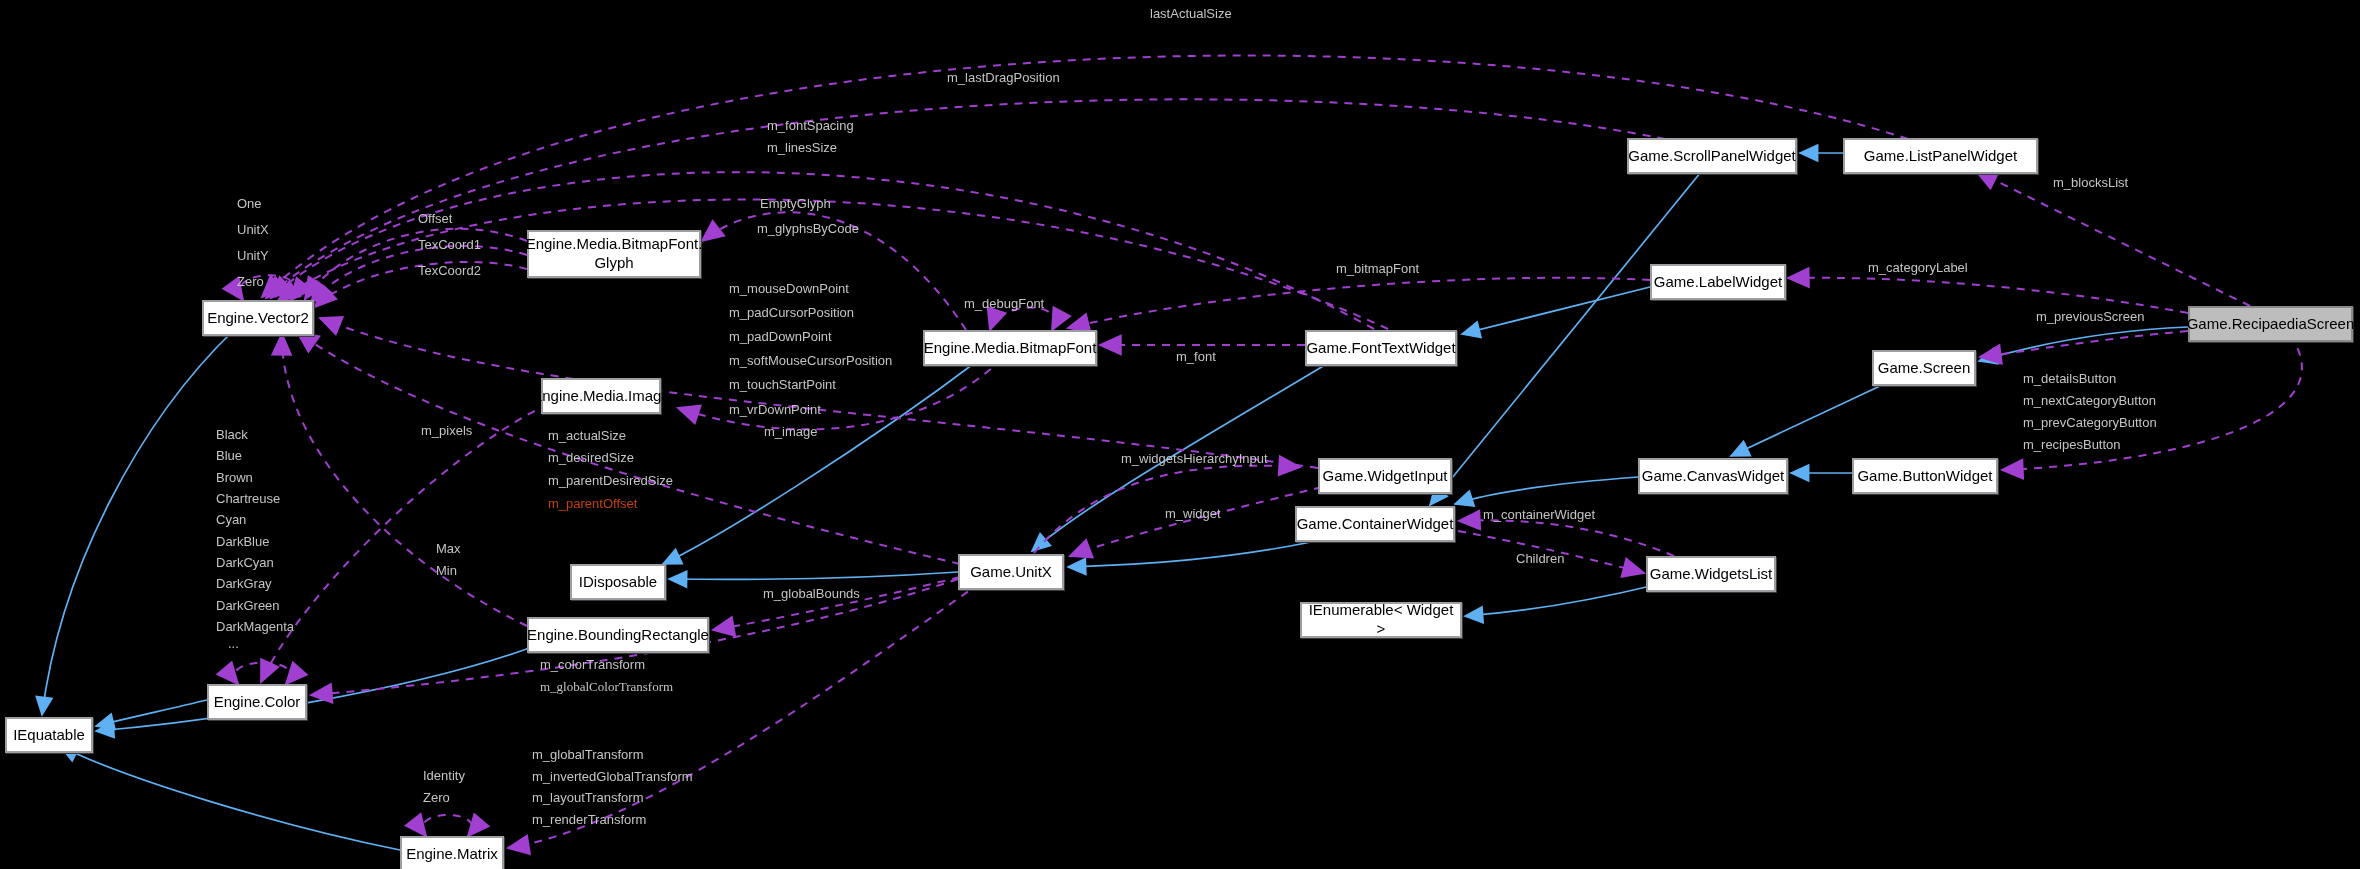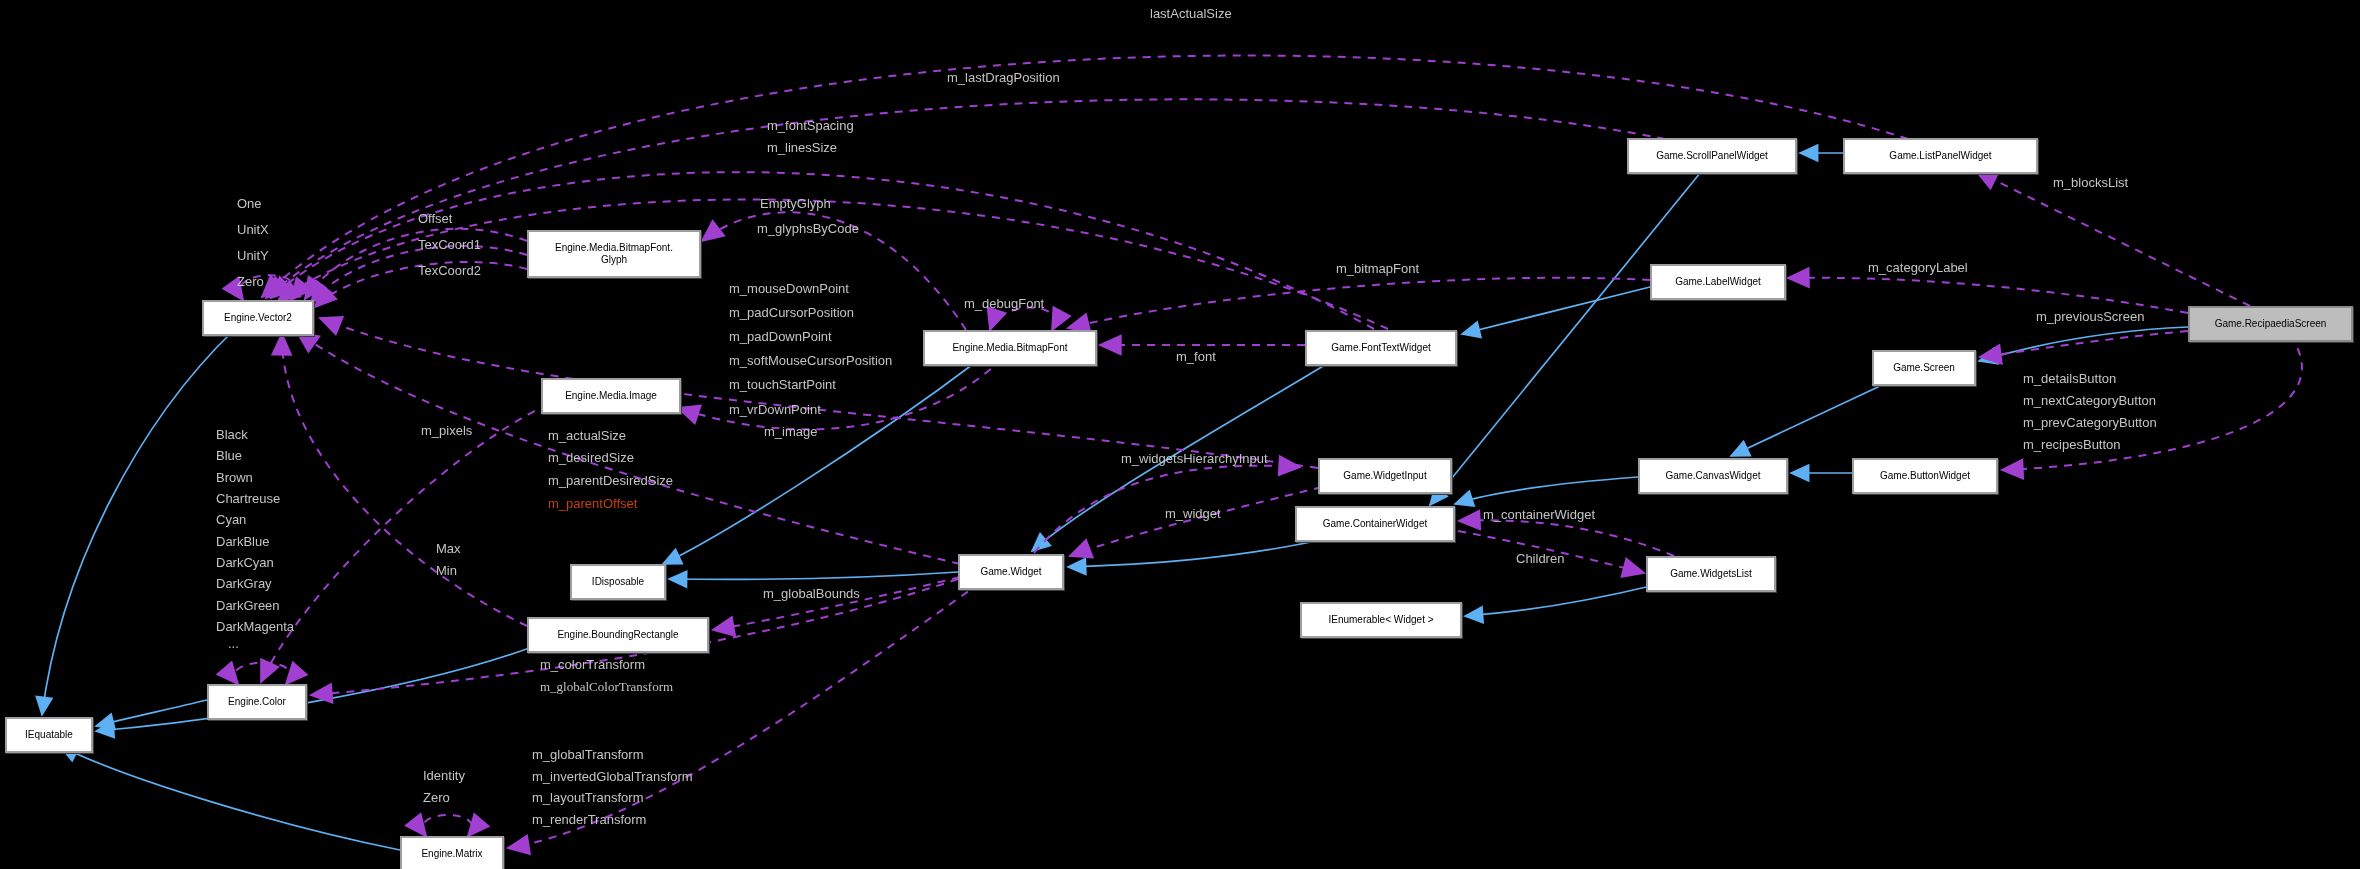--- a/index.html
+++ b/index.html
@@ -12,21 +12,21 @@
   }
   #edges{position:absolute;left:0;top:0;width:2360px;height:869px;}
   .node{
     position:absolute;
     box-sizing:border-box;
     display:flex;align-items:center;justify-content:center;
     text-align:center;
     background:#fff;
     border:2px solid #9c9ea1;
     color:#000;
-    font-size:10px;
+    font-size:15px;
     line-height:1.25;
     white-space:pre-line;
     padding:16px 3px;
     box-shadow:1px 1px 0 #3c3c3c;
   }
   .node.highlight{background:#bdbdbd;border-color:#8a8a8a;}
   .edge-label{
     position:absolute;
     color:#c4c4c4;
     font-size:13px;
@@ -91,35 +91,35 @@
       <path d="M980,583 C815,700 635,828 508,848" fill="none" stroke="#a03fd0" stroke-width="2" stroke-dasharray="8,7" marker-end="url(#mk-usage)"></path>
       <path d="M1002,359 C920,437 790,445 678,408" fill="none" stroke="#a03fd0" stroke-width="2" stroke-dasharray="8,7" marker-end="url(#mk-usage)"></path>
       <path d="M548,404 C438,458 300,597 261,682" fill="none" stroke="#a03fd0" stroke-width="2" stroke-dasharray="8,7" marker-end="url(#mk-usage)"></path>
       <path d="M238,684 C214,656 312,655 286,684" fill="none" stroke="#a03fd0" stroke-width="2" stroke-dasharray="8,7" marker-end="url(#mk-usage)" marker-start="url(#mk-usage)"></path>
       <path d="M426,836 C404,808 492,808 468,836" fill="none" stroke="#a03fd0" stroke-width="2" stroke-dasharray="8,7" marker-end="url(#mk-usage)" marker-start="url(#mk-usage)"></path>
     </svg>
   <div id="nodes">
       <div class="node" style="left: 202px; top: 300px; width: 112px; height: 29px; background: rgb(255, 255, 255); color: rgb(0, 0, 0);">Engine.Vector2</div>
       <div class="node" style="left: 527px; top: 230px; width: 174px; height: 48px; background: rgb(255, 255, 255); color: rgb(0, 0, 0);">Engine.Media.BitmapFont.
 Glyph</div>
-      <div class="node" style="left: 541px; top: 378px; width: 140px; height: 29px; background: rgb(255, 255, 255); color: rgb(0, 0, 0);">Engine.Media.Image</div>
+      <div class="node" style="left: 541px; top: 378px; width: 120px; height: 29px; background: rgb(255, 255, 255); color: rgb(0, 0, 0);">Engine.Media.Image</div>
       <div class="node" style="left: 923px; top: 330px; width: 174px; height: 29px; background: rgb(255, 255, 255); color: rgb(0, 0, 0);">Engine.Media.BitmapFont</div>
       <div class="node" style="left: 1305px; top: 330px; width: 152px; height: 29px; background: rgb(255, 255, 255); color: rgb(0, 0, 0);">Game.FontTextWidget</div>
       <div class="node" style="left: 1627px; top: 138px; width: 170px; height: 29px; background: rgb(255, 255, 255); color: rgb(0, 0, 0);">Game.ScrollPanelWidget</div>
       <div class="node" style="left: 1843px; top: 138px; width: 195px; height: 29px; background: rgb(255, 255, 255); color: rgb(0, 0, 0);">Game.ListPanelWidget</div>
       <div class="node" style="left: 1650px; top: 264px; width: 136px; height: 29px; background: rgb(255, 255, 255); color: rgb(0, 0, 0);">Game.LabelWidget</div>
       <div class="node highlight" style="left: 2188px; top: 306px; width: 165px; height: 29px; background: rgb(189, 189, 189); color: rgb(0, 0, 0);">Game.RecipaediaScreen</div>
       <div class="node" style="left: 1872px; top: 350px; width: 104px; height: 29px; background: rgb(255, 255, 255); color: rgb(0, 0, 0);">Game.Screen</div>
       <div class="node" style="left: 1638px; top: 458px; width: 150px; height: 29px; background: rgb(255, 255, 255); color: rgb(0, 0, 0);">Game.CanvasWidget</div>
       <div class="node" style="left: 1852px; top: 458px; width: 146px; height: 29px; background: rgb(255, 255, 255); color: rgb(0, 0, 0);">Game.ButtonWidget</div>
       <div class="node" style="left: 1318px; top: 458px; width: 134px; height: 29px; background: rgb(255, 255, 255); color: rgb(0, 0, 0);">Game.WidgetInput</div>
       <div class="node" style="left: 1295px; top: 506px; width: 160px; height: 29px; background: rgb(255, 255, 255); color: rgb(0, 0, 0);">Game.ContainerWidget</div>
       <div class="node" style="left: 1646px; top: 556px; width: 130px; height: 29px; background: rgb(255, 255, 255); color: rgb(0, 0, 0);">Game.WidgetsList</div>
       <div class="node" style="left: 1300px; top: 602px; width: 162px; height: 23px; background: rgb(255, 255, 255); color: rgb(0, 0, 0);">IEnumerable&lt; Widget &gt;</div>
-      <div class="node" style="left: 958px; top: 554px; width: 106px; height: 29px; background: rgb(255, 255, 255); color: rgb(0, 0, 0);">Game.Widget</div>
+      <div class="node" style="left: 958px; top: 554px; width: 106px; height: 29px; background: rgb(255, 255, 255); color: rgb(0, 0, 0);">Game.UnitX</div>
       <div class="node" style="left: 570px; top: 564px; width: 96px; height: 29px; background: rgb(255, 255, 255); color: rgb(0, 0, 0);">IDisposable</div>
       <div class="node" style="left: 527px; top: 617px; width: 182px; height: 29px; background: rgb(255, 255, 255); color: rgb(0, 0, 0);">Engine.BoundingRectangle</div>
       <div class="node" style="left: 207px; top: 684px; width: 100px; height: 29px; background: rgb(255, 255, 255); color: rgb(0, 0, 0);">Engine.Color</div>
       <div class="node" style="left: 5px; top: 717px; width: 88px; height: 29px; background: rgb(255, 255, 255); color: rgb(0, 0, 0);">IEquatable</div>
       <div class="node" style="left: 400px; top: 836px; width: 104px; height: 29px; background: rgb(255, 255, 255); color: rgb(0, 0, 0);">Engine.Matrix</div>
     </div>
   <div id="labels">
       <div class="edge-label" style="left: 237px; top: 196px; color: rgb(196, 196, 196);">One</div>
       <div class="edge-label" style="left: 237px; top: 222px; color: rgb(196, 196, 196);">UnitX</div>
       <div class="edge-label" style="left: 237px; top: 248px; color: rgb(196, 196, 196);">UnitY</div>

